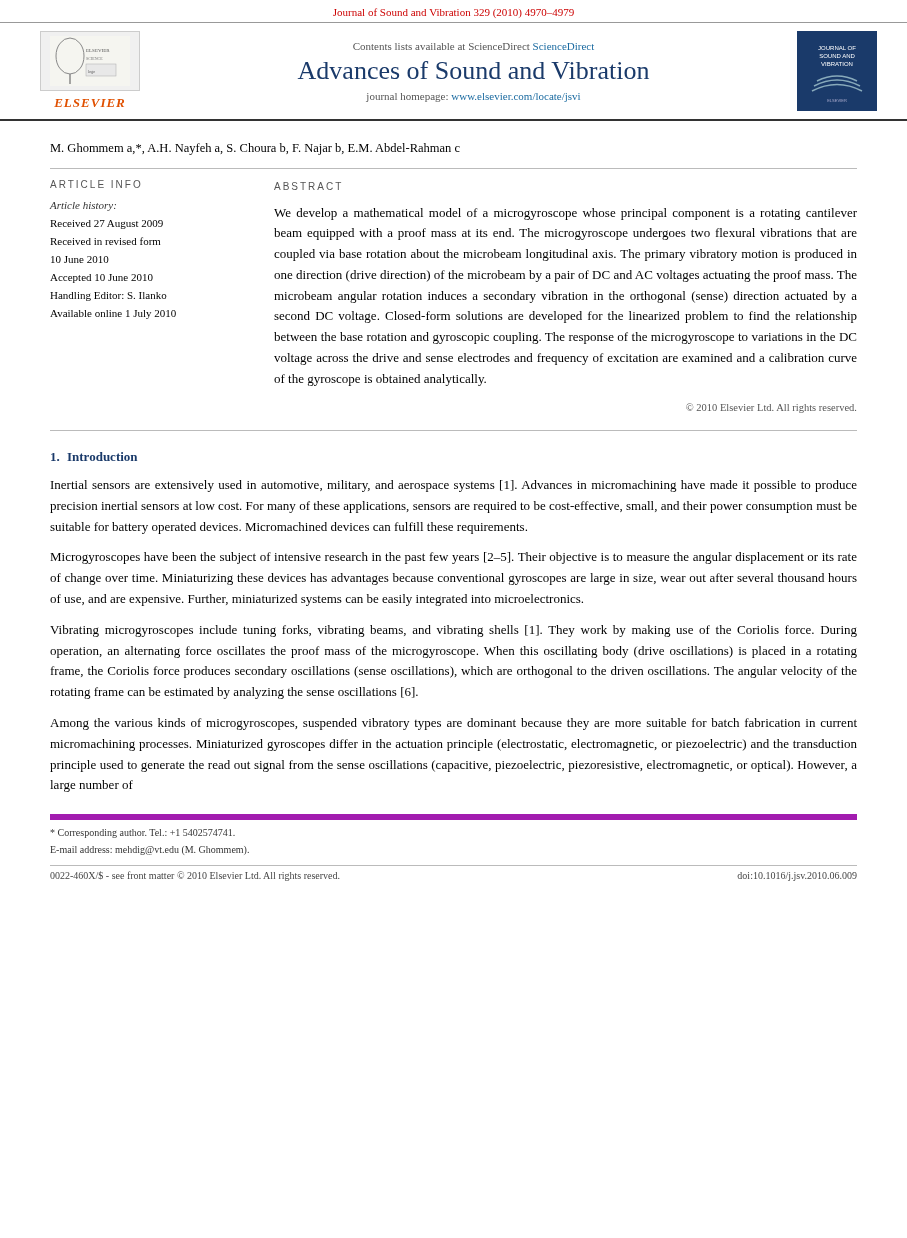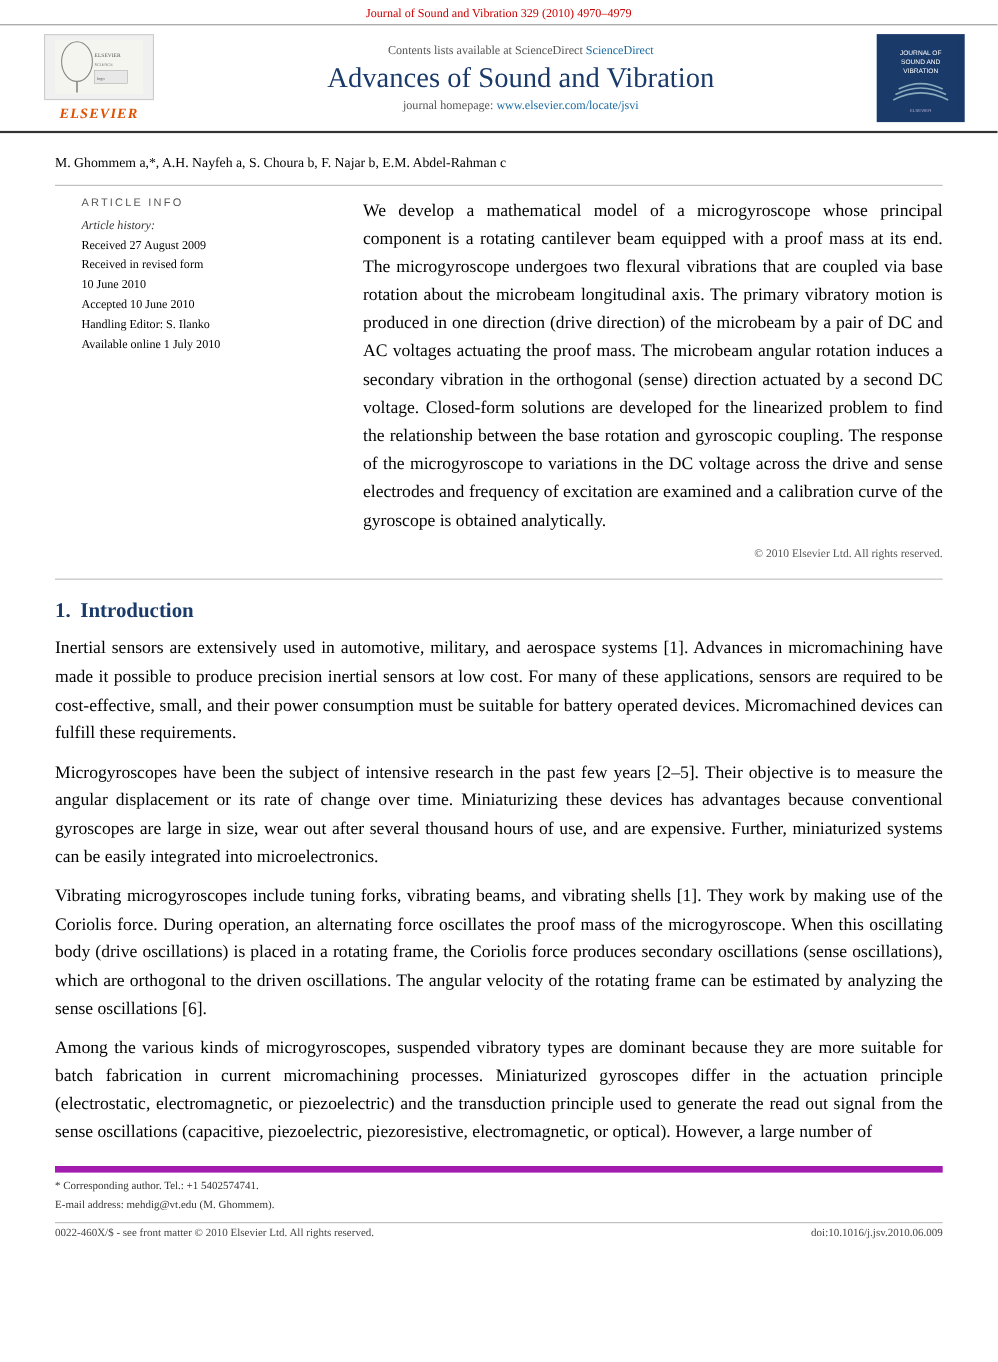--- a/index.html
+++ b/index.html
@@ -121,23 +121,22 @@
     .affiliations p {
       margin-bottom: 2px;
     }
     .divider {
       border: none;
       border-top: 1px solid #bbb;
       margin: 10px 0;
     }
     .two-col {
       display: flex;
-      gap: 36px;
+      gap: 4px;
       margin-bottom: 14px;
-      margin-left: 24px;
     }
     .article-info-col {
       width: 220px;
       min-width: 220px;
       font-size: 11px;
     }
     .abstract-col {
       flex: 1;
       font-size: 11.5px;
       line-height: 1.55;
@@ -164,30 +163,30 @@
     .copyright-line {
       text-align: right;
       font-size: 10.5px;
       color: #555;
       margin-top: 6px;
     }
     .intro-section {
       margin-top: 18px;
     }
     .section-heading {
-      font-size: 19px;
+      font-size: 13px;
       font-weight: bold;
       color: #1a3a6a;
       margin-bottom: 10px;
     }
     .section-heading span {
       margin-right: 4px;
     }
     .body-text {
-      font-size: 16px;
+      font-size: 13px;
       line-height: 1.6;
       text-align: justify;
       margin-bottom: 10px;
       color: #000;
       font-family: Liberation Serif, serif;
     }
     .footnote-section {
       border-top: 6px solid #a21caf;
       margin-top: 18px;
       padding-top: 6px;
@@ -279,20 +278,21 @@
       <p class="article-history-label">Article history:</p>
       <p>Received 27 August 2009</p>
       <p>Received in revised form</p>
       <p>10 June 2010</p>
       <p>Accepted 10 June 2010</p>
       <p>Handling Editor: S. Ilanko</p>
       <p>Available online 1 July 2010</p>
     </div>
 
     <div class="abstract-col">
+      <div class="section-label">ABSTRACT</div>
       <p class="body-text">We develop a mathematical model of a microgyroscope whose principal component is a rotating cantilever beam equipped with a proof mass at its end. The microgyroscope undergoes two flexural vibrations that are coupled via base rotation about the microbeam longitudinal axis. The primary vibratory motion is produced in one direction (drive direction) of the microbeam by a pair of DC and AC voltages actuating the proof mass. The microbeam angular rotation induces a secondary vibration in the orthogonal (sense) direction actuated by a second DC voltage. Closed-form solutions are developed for the linearized problem to find the relationship between the base rotation and gyroscopic coupling. The response of the microgyroscope to variations in the DC voltage across the drive and sense electrodes and frequency of excitation are examined and a calibration curve of the gyroscope is obtained analytically.</p>
       <p class="copyright-line">© 2010 Elsevier Ltd. All rights reserved.</p>
     </div>
   </div>
 
   <hr class="divider">
 
   <div class="intro-section">
     <div class="section-heading">
       <span>1.</span>

